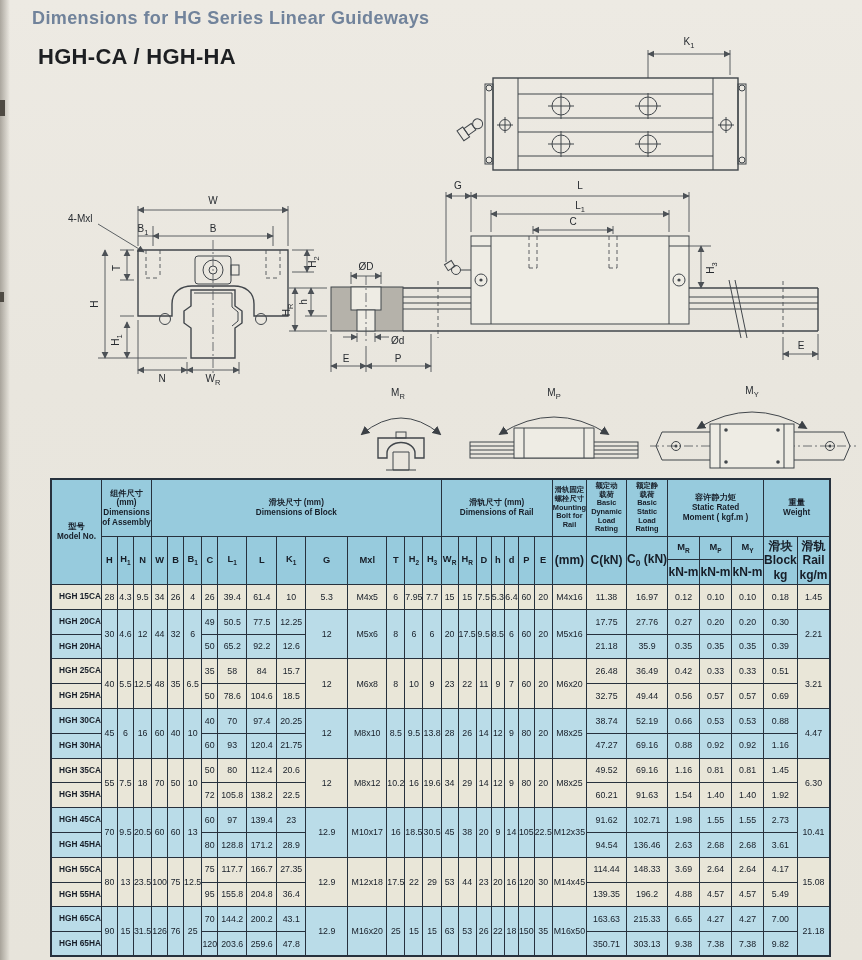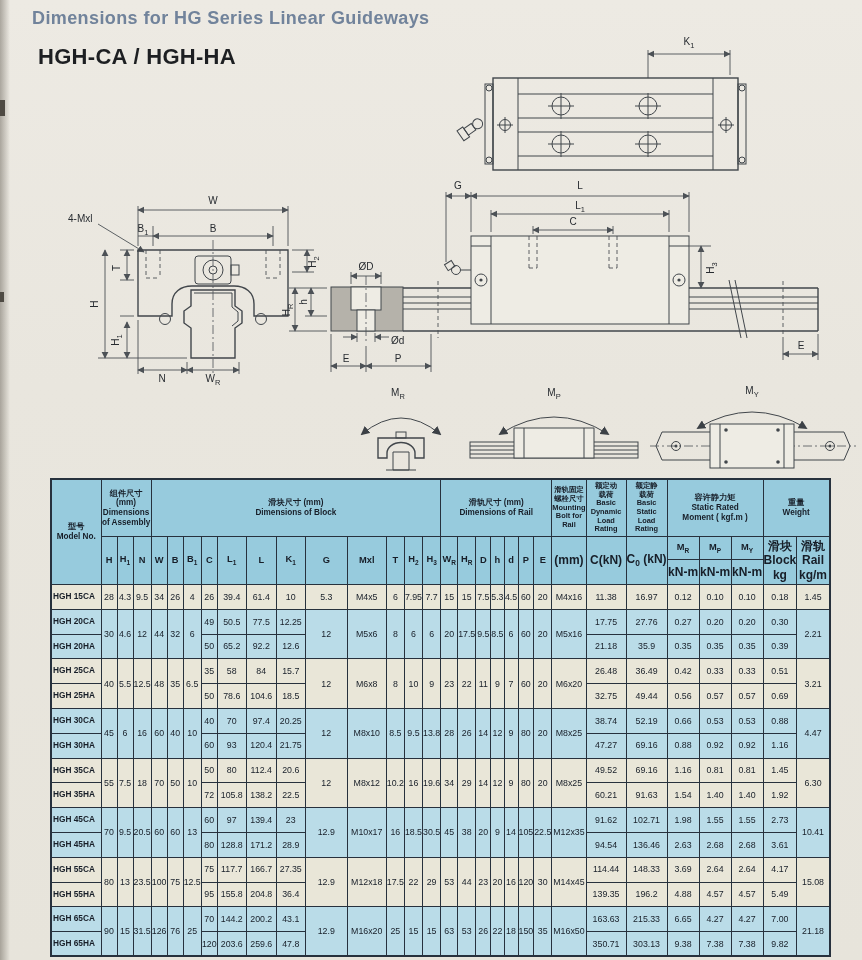--- a/index.html
+++ b/index.html
@@ -25,21 +25,21 @@
   table{border-collapse:collapse;table-layout:fixed;border:2px solid #27313d;background:#e9e6d8;}
   th,td{border:1px solid #27313d;text-align:center;vertical-align:middle;padding:0;overflow:hidden;
         color:#171e28;line-height:1.18;white-space:nowrap;}
   thead th{background:#97cbdd;font-weight:bold;}
   .th-group{font-size:8.2px;height:56px;}
   .th-small{font-size:7.4px;}
   .th-letter{font-size:9.3px;height:22px;}
   .th-unit{font-size:12px;height:24px;}
   tbody tr{height:24.8px;}
   tbody td{font-size:8.8px;}
-  td.model{font-size:8.3px;font-weight:bold;text-align:left;padding-left:1px;}
+  td.model{font-size:8.3px;font-weight:bold;text-align:left;padding-left:7px;}
   tr.row-blue td{background:#badce8;}
   tr.row-beige td{background:#e9e6d8;}
   sub{font-size:70%;}
 </style>
 </head>
 <body>
 
 <div id="page">
   <div id="edge"></div>
   <div class="mark" style="top:100px;width:5px;height:16px;"></div>
@@ -423,21 +423,21 @@
             <td>10</td>
             <td>5.3</td>
             <td>M4x5</td>
             <td>6</td>
             <td>7.95</td>
             <td>7.7</td>
             <td>15</td>
             <td>15</td>
             <td>7.5</td>
             <td>5.3</td>
-            <td>4.5</td>
+            <td>6.4</td>
             <td>60</td>
             <td>20</td>
             <td>M4x16</td>
             <td>11.38</td>
             <td>16.97</td>
             <td>0.12</td>
             <td>0.10</td>
             <td>0.10</td>
             <td>0.18</td>
             <td>1.45</td>

